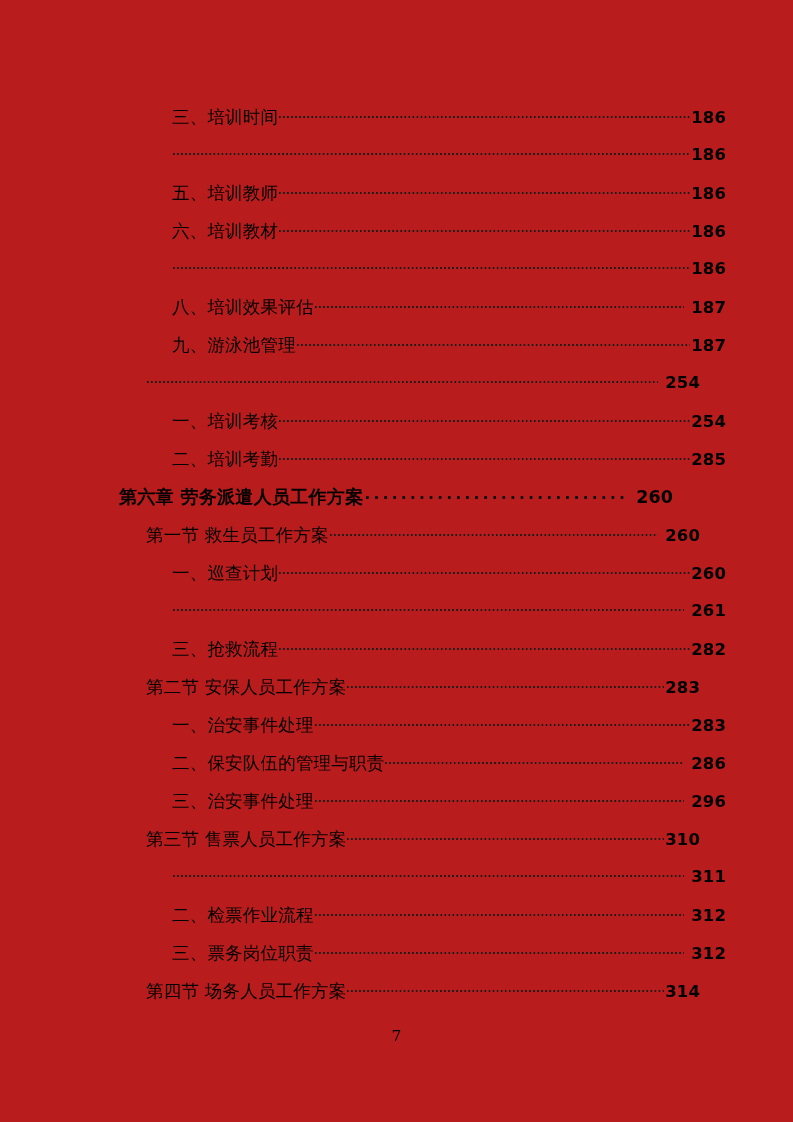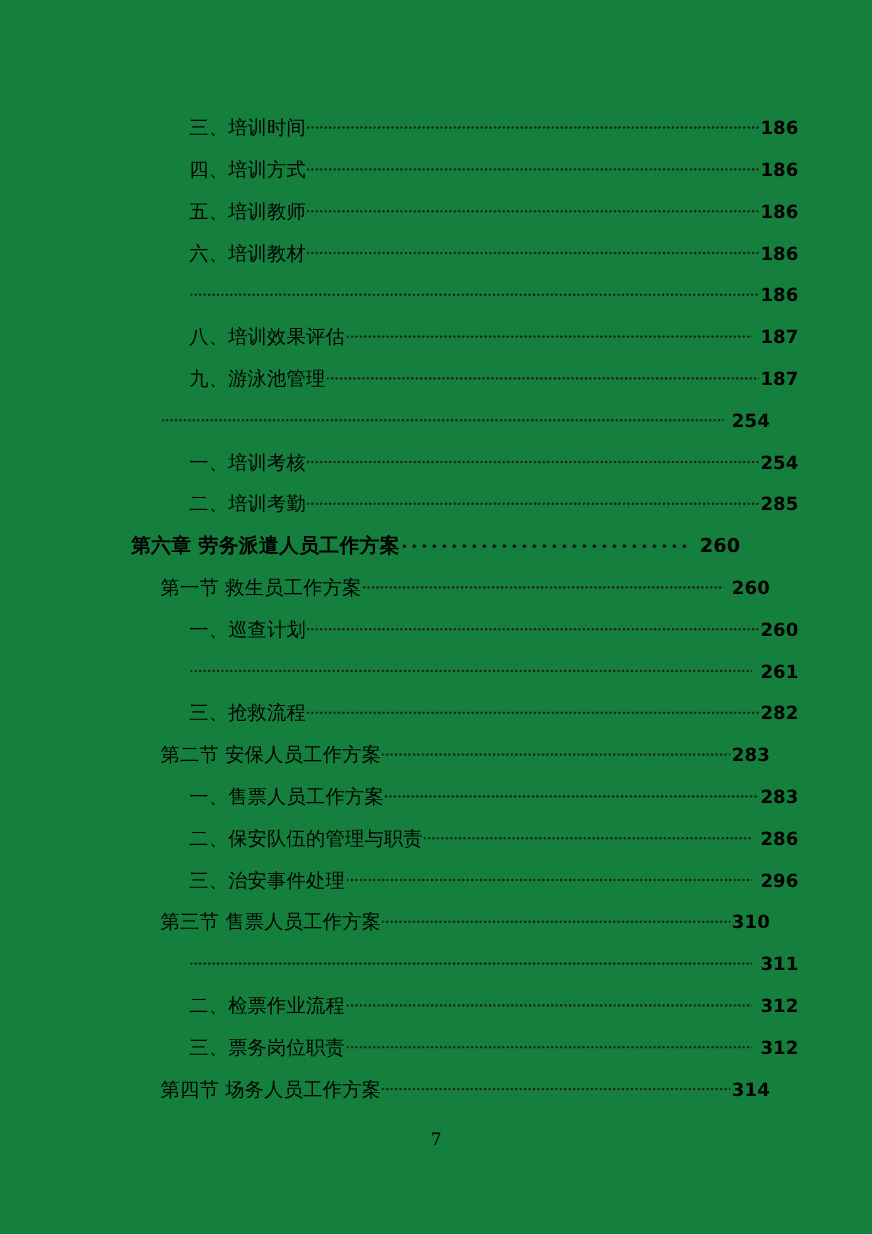--- a/index.html
+++ b/index.html
@@ -15,21 +15,21 @@
     color: #000000;
     overflow: hidden;
   }
 
   #toc-page {
     position: absolute;
     left: 0;
     top: 0;
     width: 793px;
     height: 1122px;
-    background: #15803d;
+    background: #b91c1c;
   }
 
   #toc-list {
     position: absolute;
     left: 119px;
     top: 98px;
     width: 554px;
   }
 
   .toc-entry {
@@ -136,21 +136,20 @@
 
 <div id="toc-page">
 
   <div id="toc-list">
       <div class="toc-entry lvl-item">
         <span class="toc-label">三、培训时间</span>
         <span class="toc-leader"></span>
         <span class="toc-page-num">186</span>
       </div>
       <div class="toc-entry lvl-item">
-        <span class="toc-label">四、培训方式</span>
         <span class="toc-leader"></span>
         <span class="toc-page-num">186</span>
       </div>
       <div class="toc-entry lvl-item">
         <span class="toc-label">五、培训教师</span>
         <span class="toc-leader"></span>
         <span class="toc-page-num">186</span>
       </div>
       <div class="toc-entry lvl-item">
         <span class="toc-label">六、培训教材</span>
@@ -208,21 +207,21 @@
         <span class="toc-label">三、抢救流程</span>
         <span class="toc-leader"></span>
         <span class="toc-page-num">282</span>
       </div>
       <div class="toc-entry lvl-section">
         <span class="toc-label">第二节  安保人员工作方案</span>
         <span class="toc-leader"></span>
         <span class="toc-page-num">283</span>
       </div>
       <div class="toc-entry lvl-item">
-        <span class="toc-label">一、售票人员工作方案</span>
+        <span class="toc-label">一、治安事件处理</span>
         <span class="toc-leader"></span>
         <span class="toc-page-num">283</span>
       </div>
       <div class="toc-entry lvl-item gap-wide">
         <span class="toc-label">二、保安队伍的管理与职责</span>
         <span class="toc-leader"></span>
         <span class="toc-page-num">286</span>
       </div>
       <div class="toc-entry lvl-item gap-wide">
         <span class="toc-label">三、治安事件处理</span>

